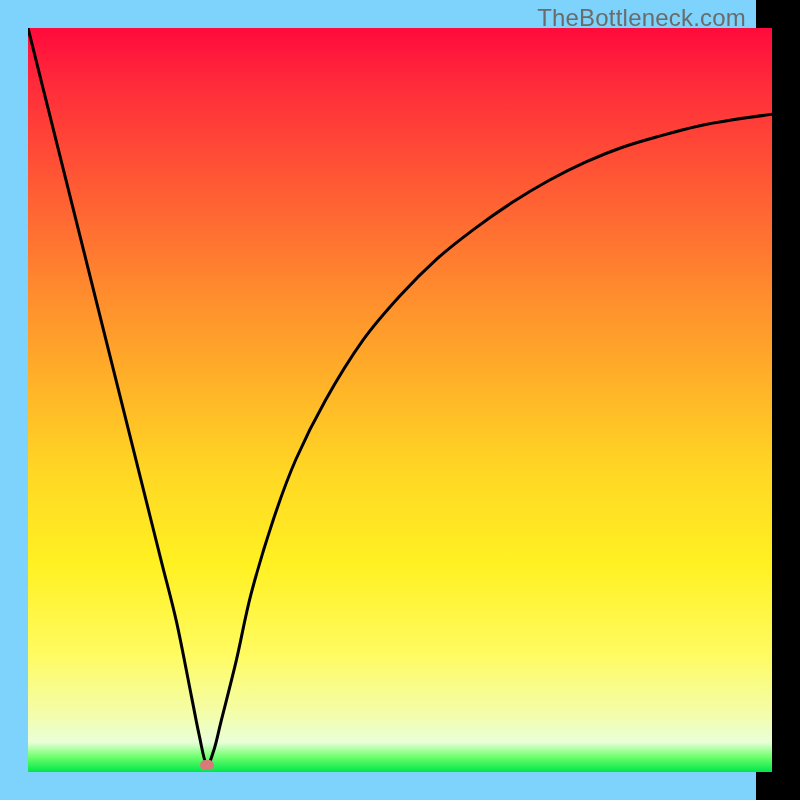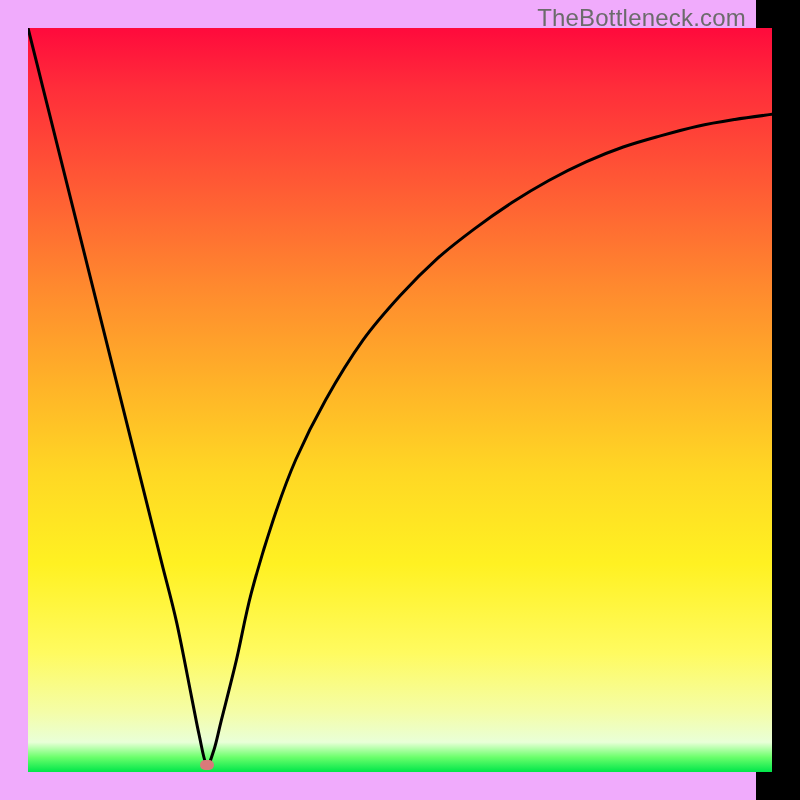--- a/index.html
+++ b/index.html
@@ -8,21 +8,21 @@
     width: 800px;
     height: 800px;
     background: #000;
     font-family: Arial, Helvetica, sans-serif;
     overflow: hidden;
   }
   .frame {
     position: relative;
     width: 756px;
     height: 800px;
-    background: #f0abfc;
+    background: #7dd3fc;
   }
   .plot-area {
     position: absolute;
     left: 28px;
     top: 28px;
     width: 744px;
     height: 744px;
     
     background: linear-gradient(
       to bottom,

